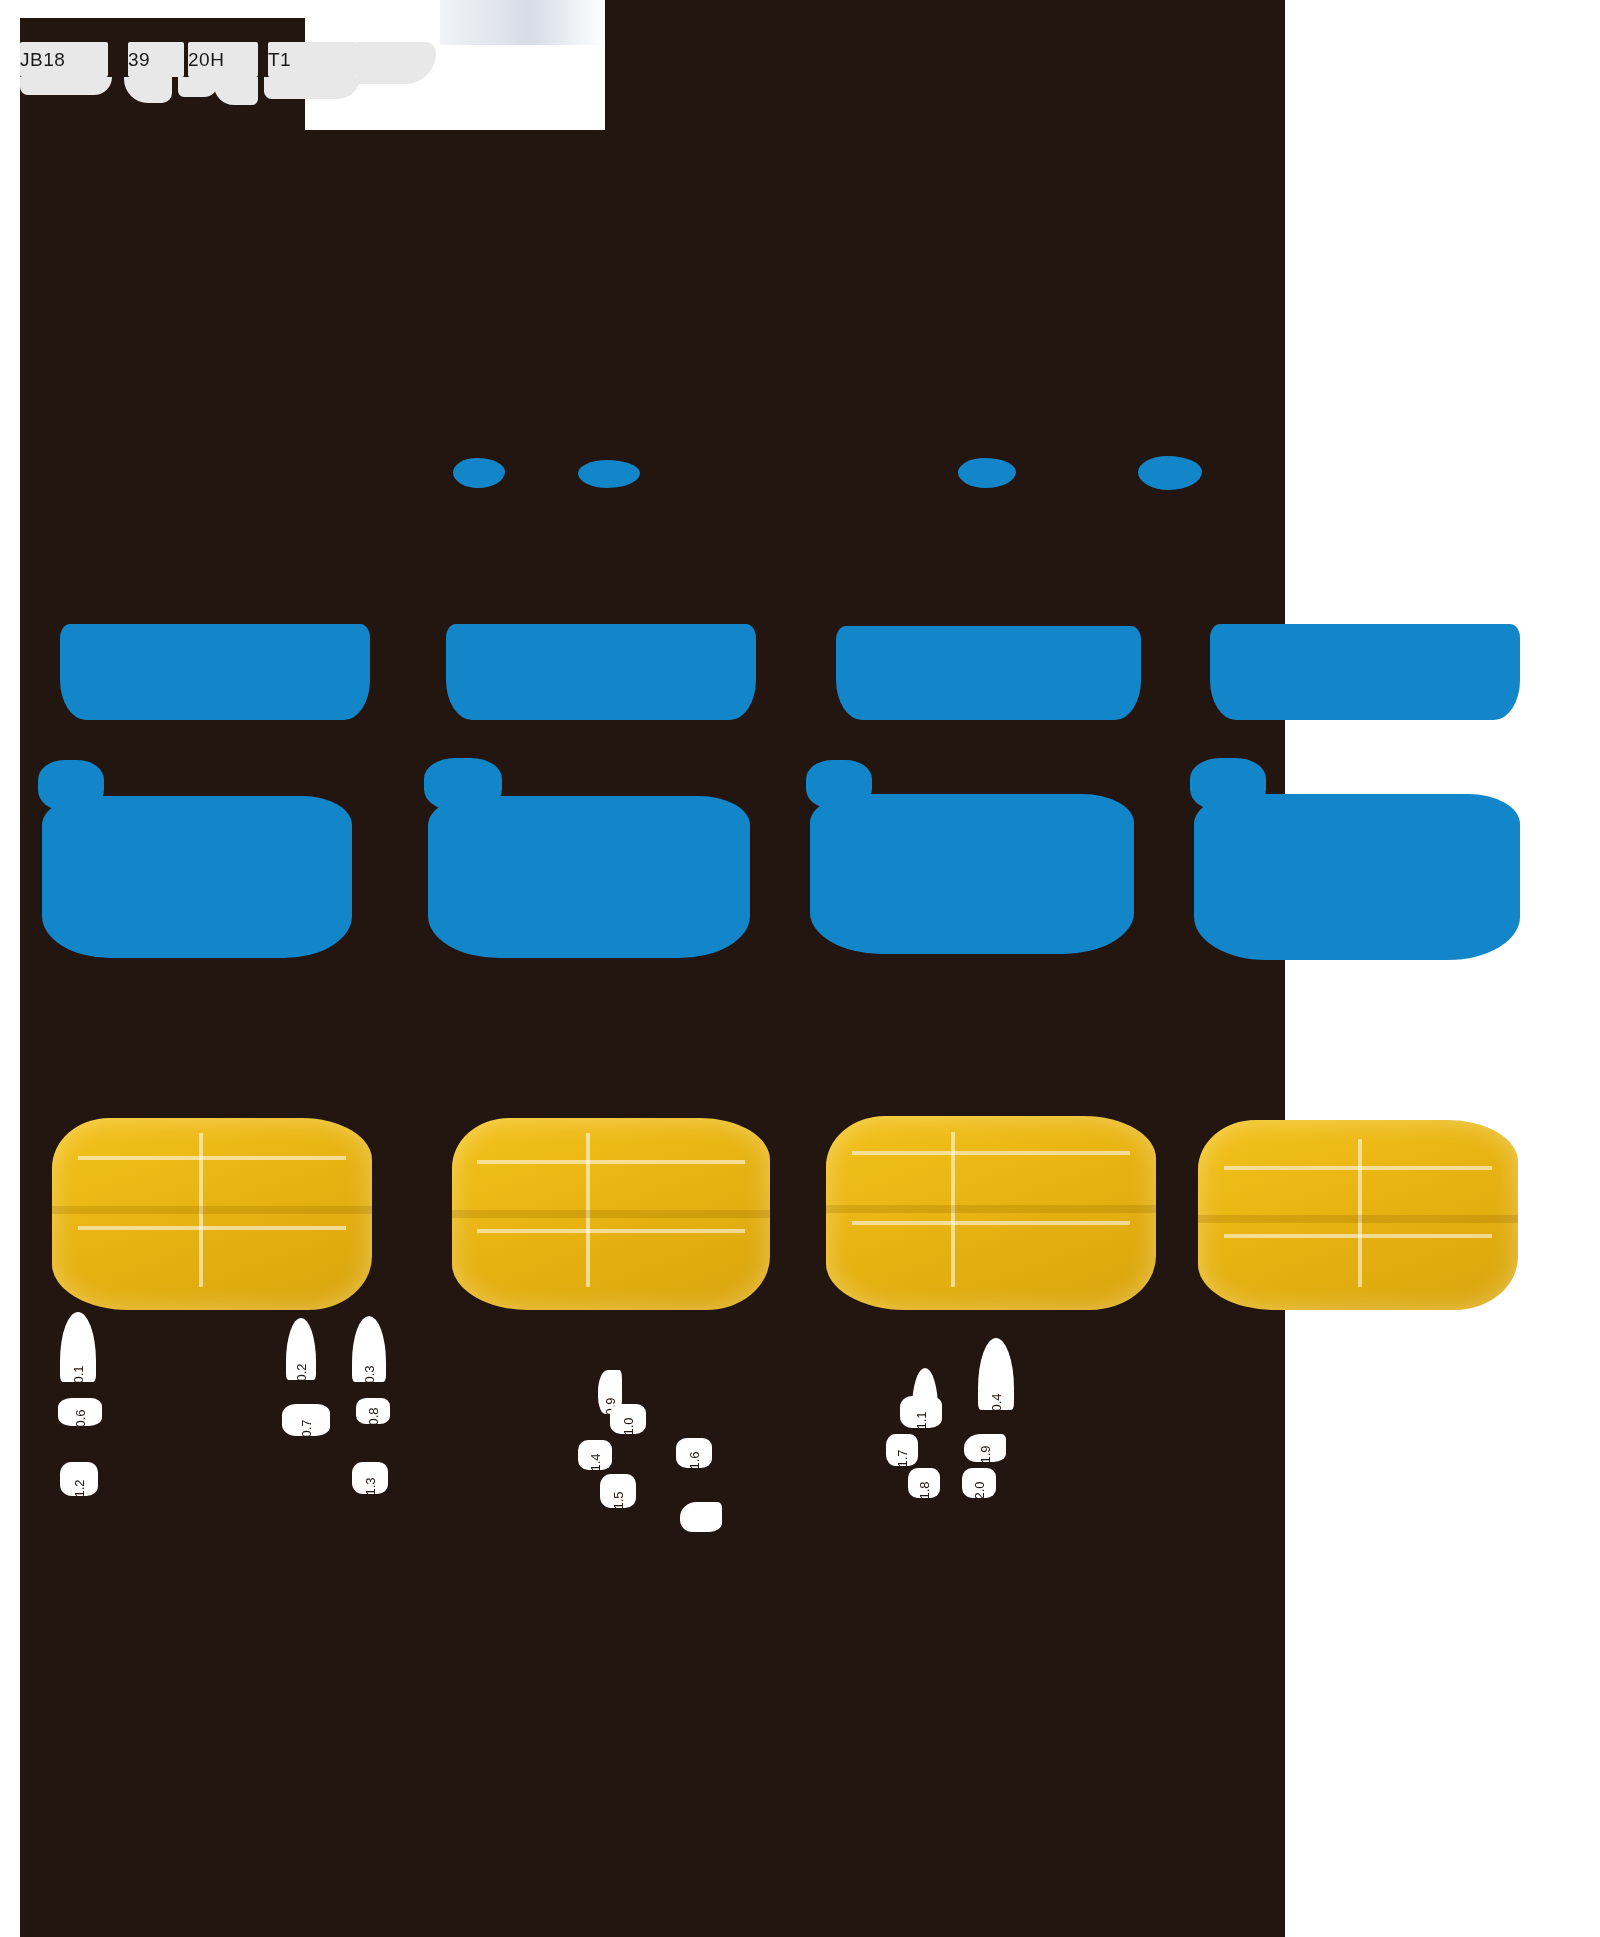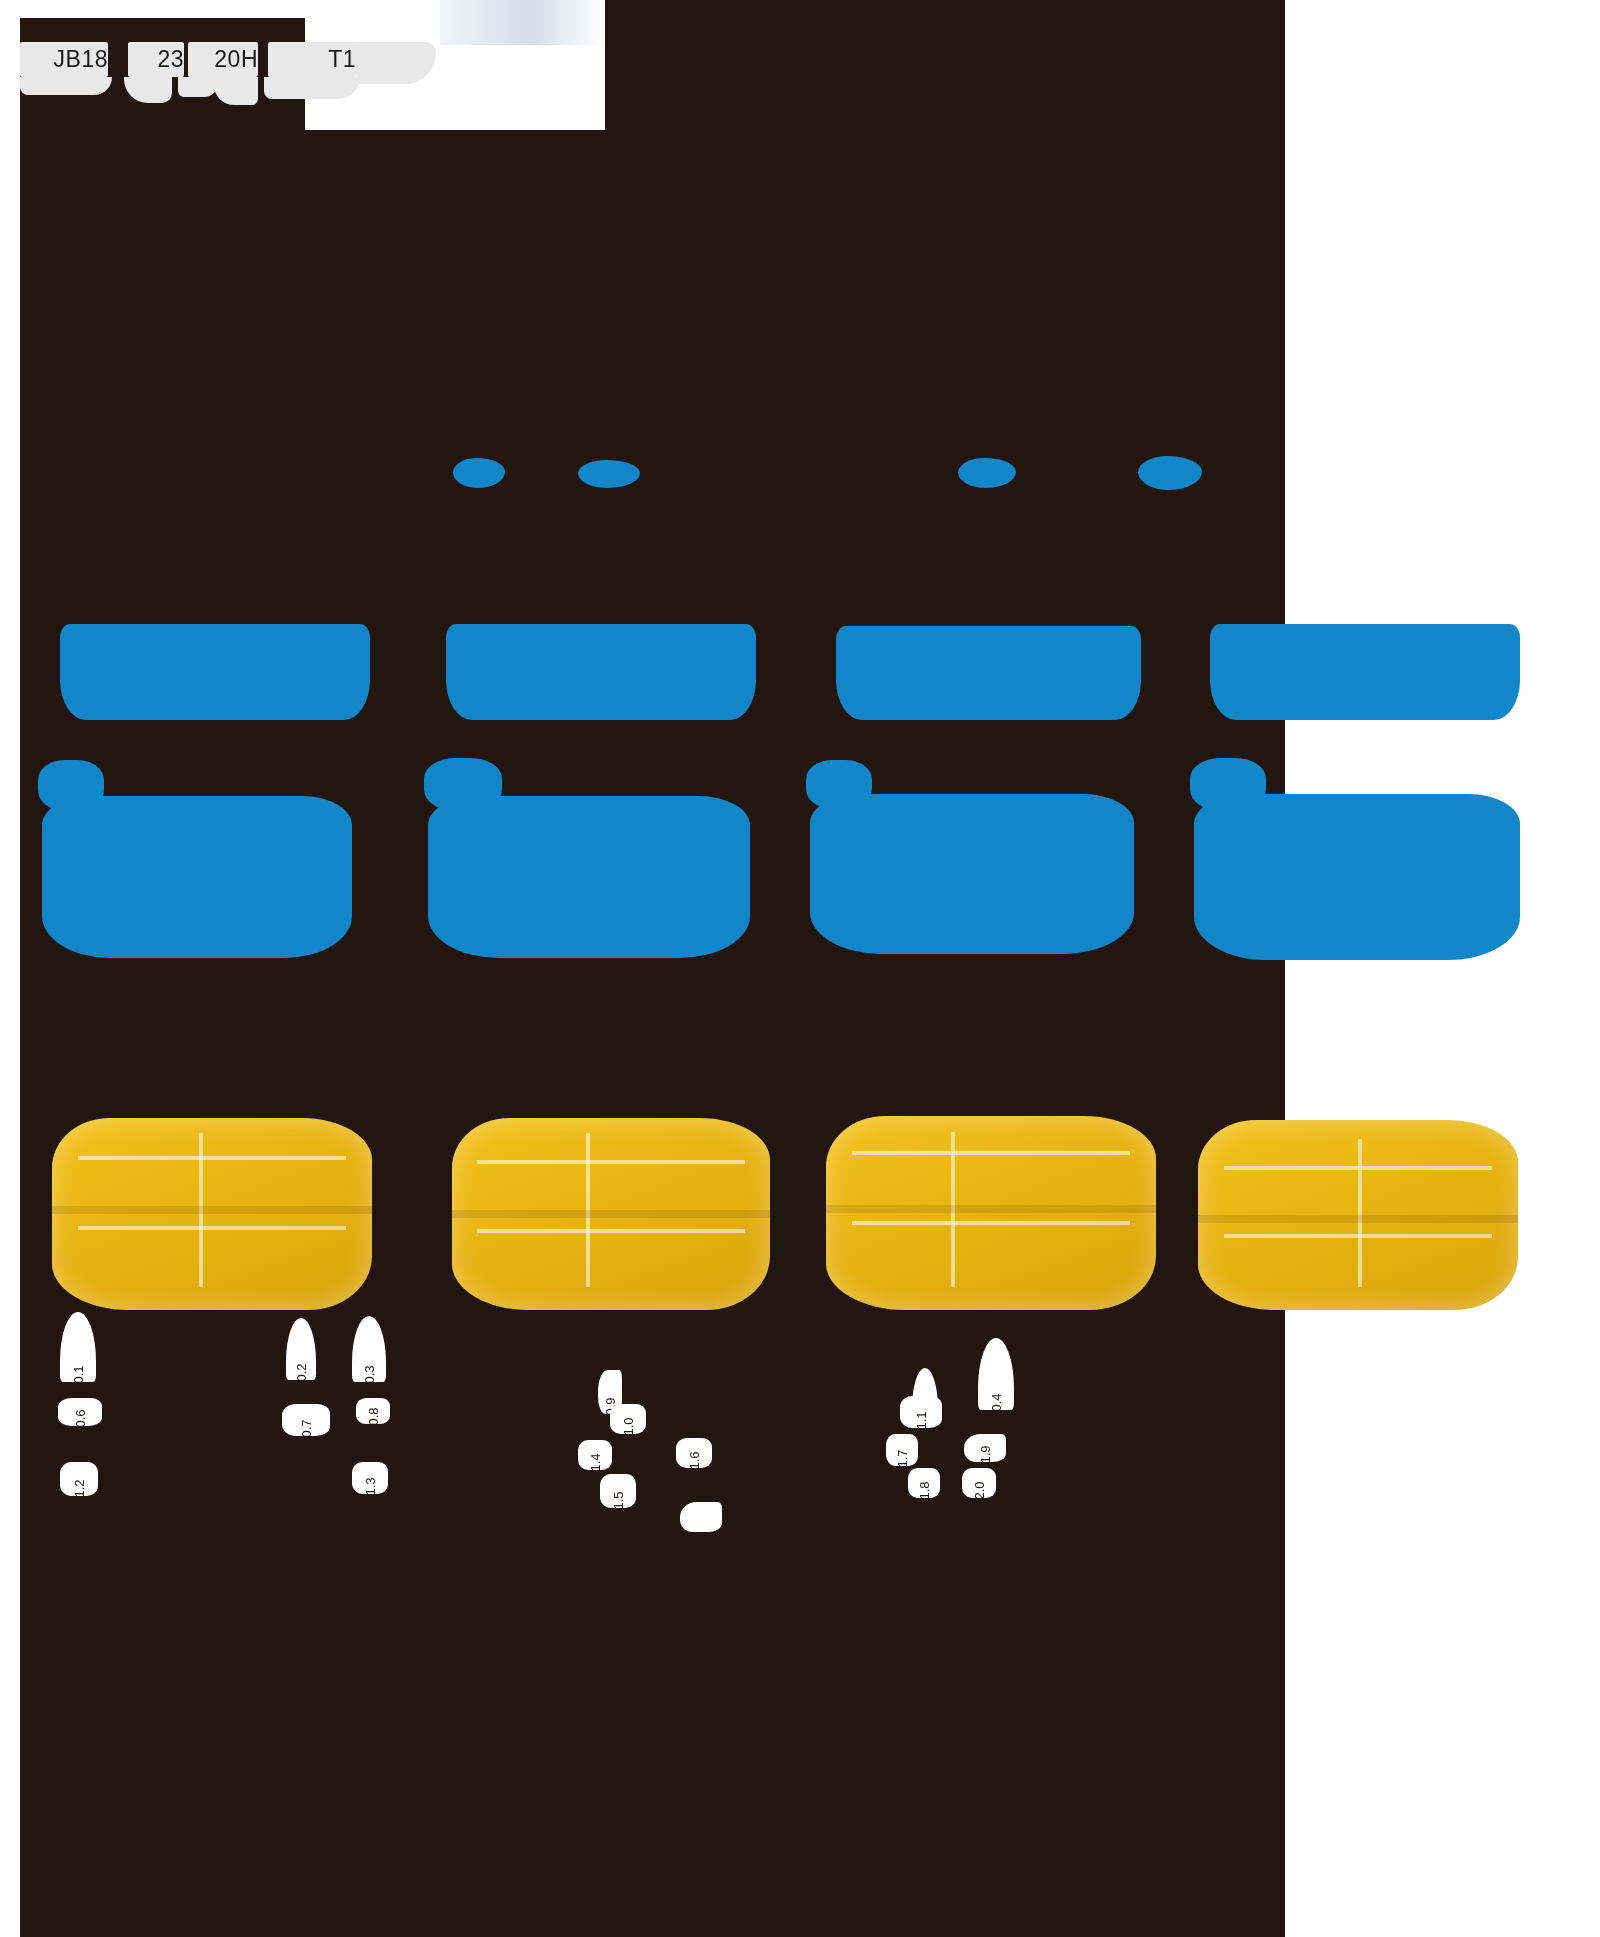--- a/index.html
+++ b/index.html
@@ -49,25 +49,25 @@
     width: 285px;
     height: 18px;
     background: #ffffff;
   }
 
   
   .tab {
     position: absolute;
     background: #e8e8e8;
     color: #1a1a1a;
-    font-size: 23px;
+    font-size: 19px;
     line-height: 1;
     display: flex;
     align-items: center;
-    justify-content: flex-end;
+    justify-content: flex-start;
     border-radius: 2px;
     letter-spacing: 0.5px;
   }
   #tab-0 { left: 20px;  top: 42px; width: 88px; height: 35px; }
   #tab-1 { left: 128px; top: 42px; width: 56px; height: 35px; }
   #tab-2 { left: 188px; top: 42px; width: 70px; height: 35px; }
   #tab-3 { left: 268px; top: 42px; width: 88px; height: 35px; }
 
   
   .tab-skirt {
@@ -145,21 +145,21 @@
 
   <div class="plate" id="plate-main"></div>
   <div class="plate" id="plate-notch-top"></div>
   <div class="plate" id="plate-top-white"></div>
   <div class="plate" id="plate-gradient"></div>
 
   <div class="tab" id="tab-0">
     <span>JB18</span>
   </div>
   <div class="tab" id="tab-1">
-    <span>23</span>
+    <span>39</span>
   </div>
   <div class="tab" id="tab-2">
     <span>20H</span>
   </div>
   <div class="tab" id="tab-3">
     <span>T1</span>
   </div>
 
   <div class="tab-skirt" style="left:20px;  top:77px; width:92px;  height:18px; border-radius:0 0 18px 8px;"></div>
   <div class="tab-skirt" style="left:124px; top:77px; width:48px;  height:26px; border-radius:0 0 10px 24px;"></div>

